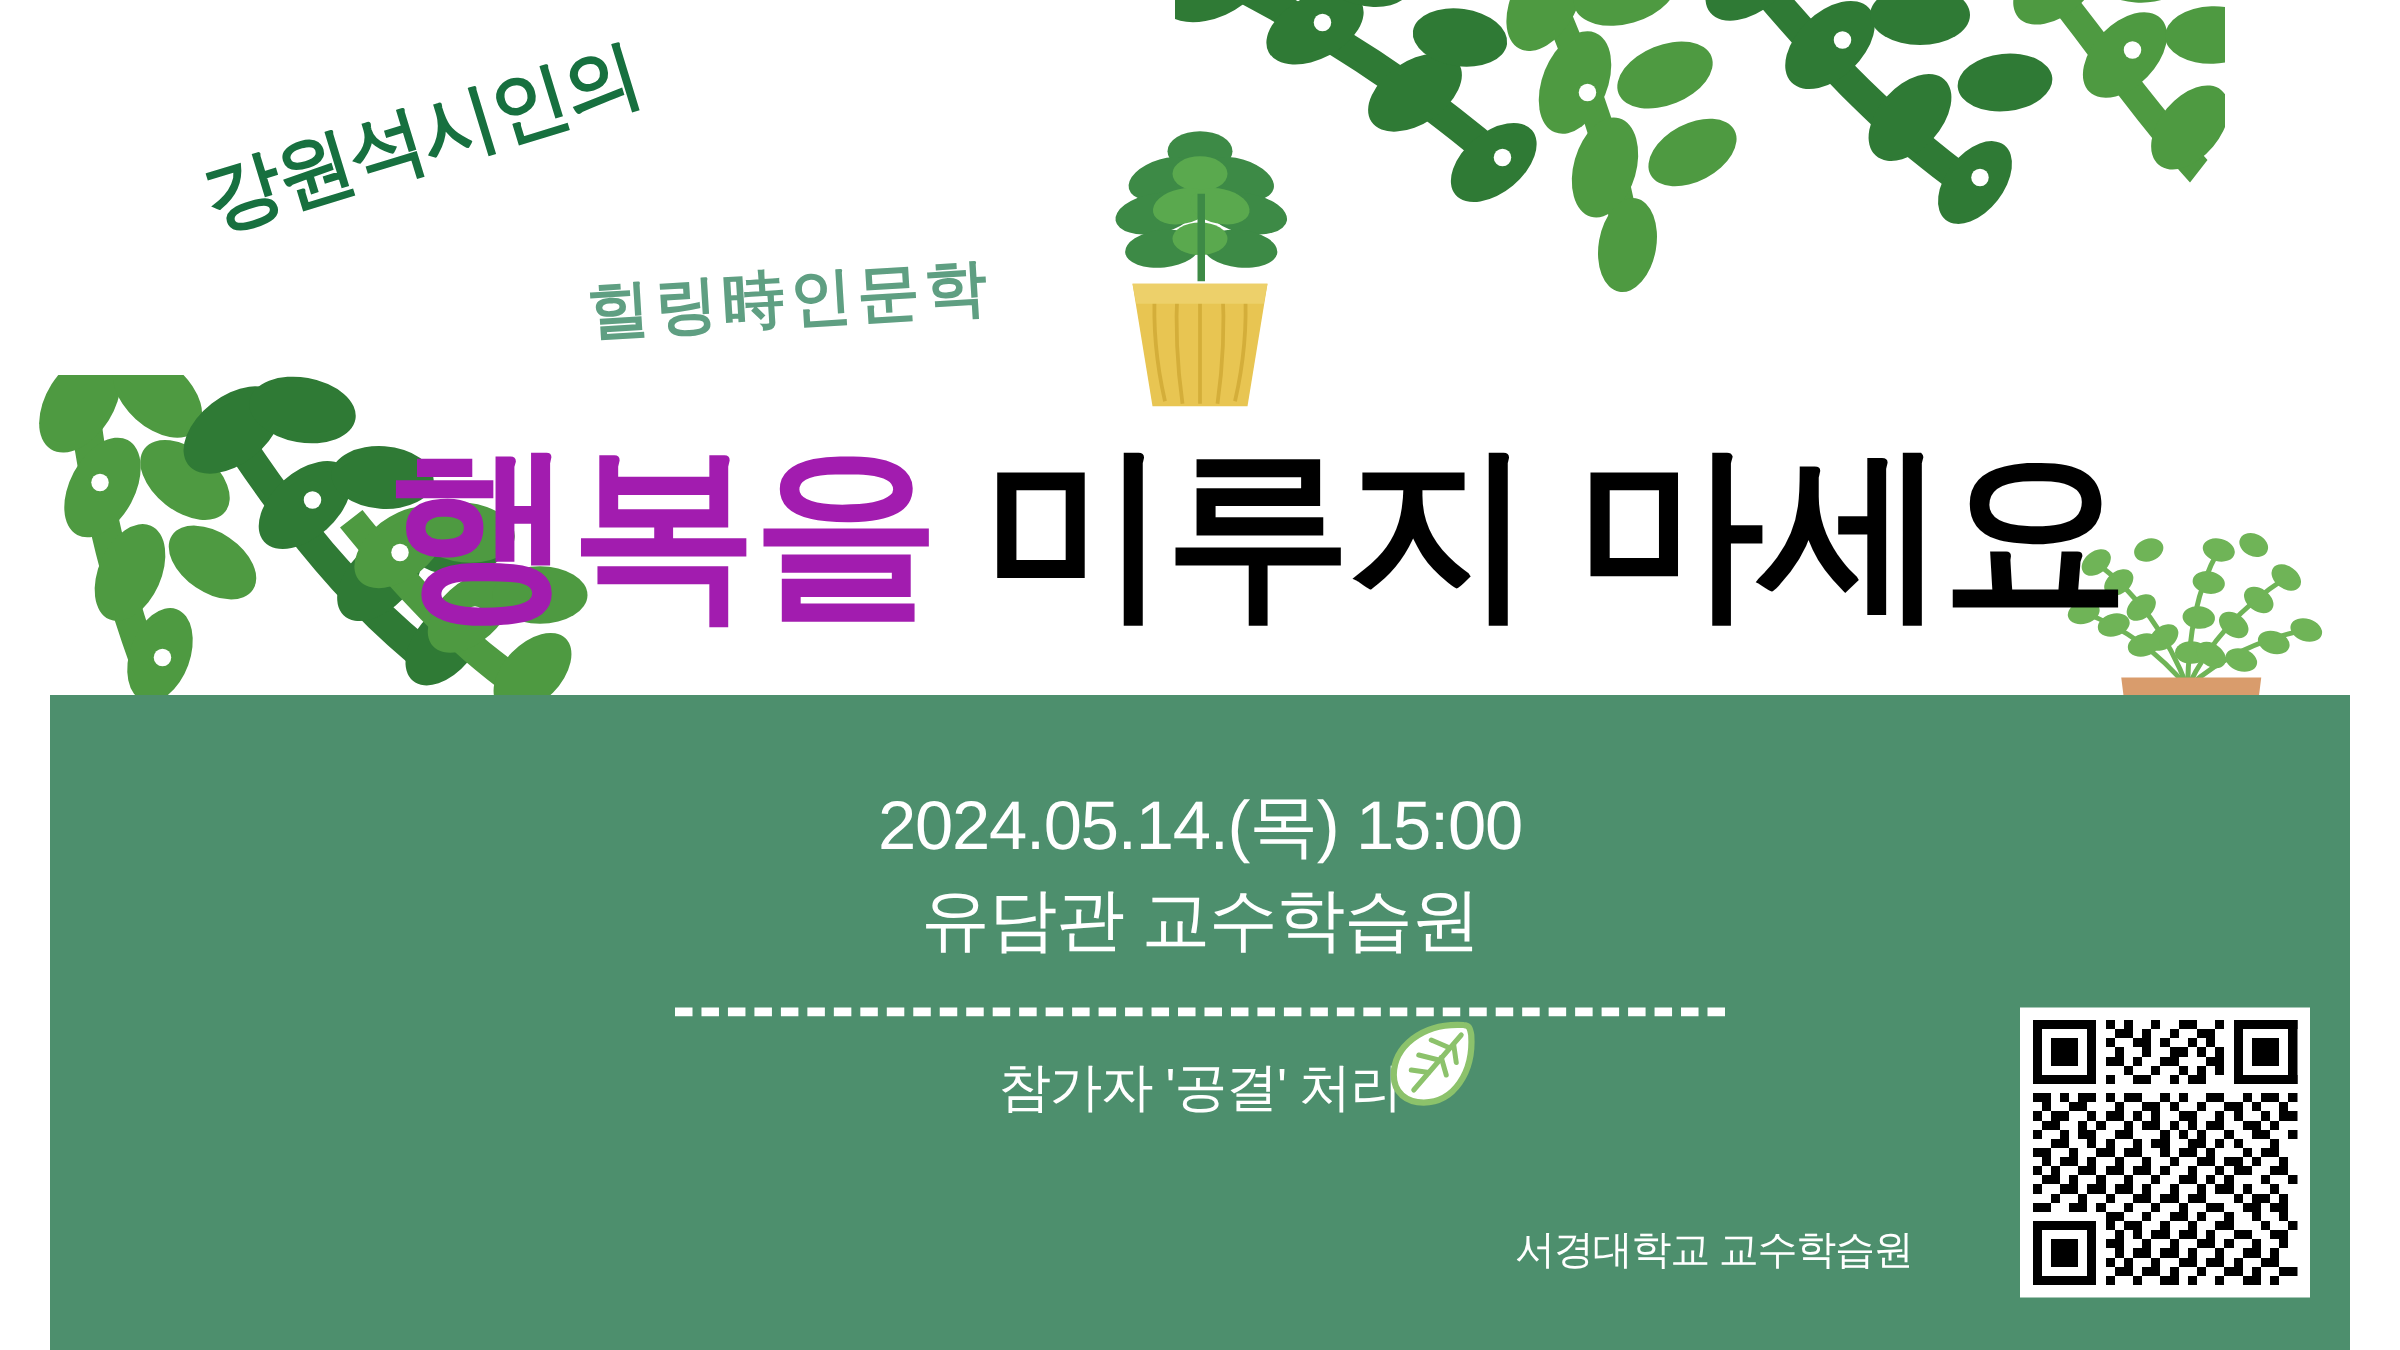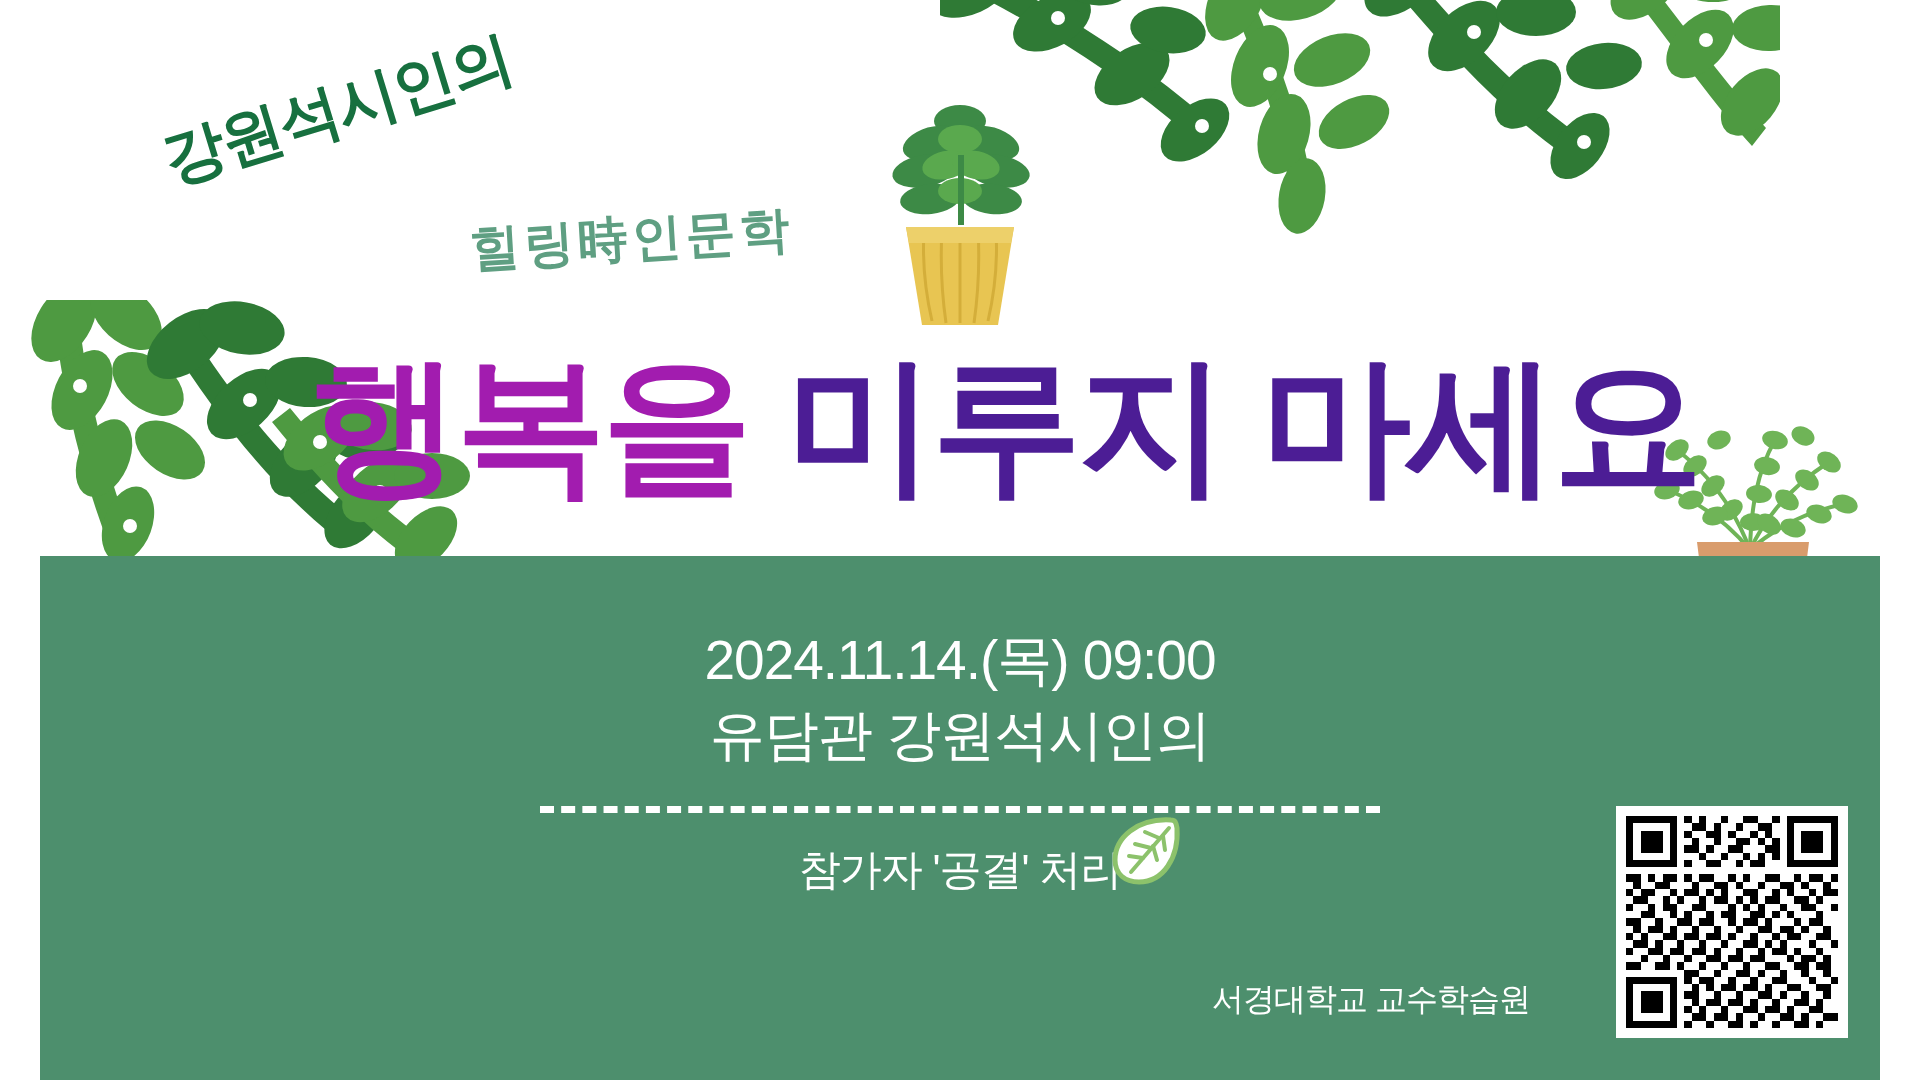--- a/index.html
+++ b/index.html
@@ -36,21 +36,21 @@
     font-size:50px; font-weight:700; color:#5f9f82;
     transform:rotate(-3.5deg); transform-origin:left center;
     letter-spacing:4px; white-space:nowrap;
   }
   .main-title{
     position:absolute; left:310px; top:350px;
     font-size:150px; font-weight:700;
     letter-spacing:-4px; white-space:nowrap; line-height:1;
   }
   .main-title .hl-orange{ color:#a21caf; }
-  .main-title .hl-green { color:#4c1d95; }
+  .main-title .hl-green { color:#000000; }
 
   
   .panel-center{
     position:absolute; left:40px; top:556px; width:1840px;
     text-align:center; color:#ffffff;
   }
   .event-date{
     font-size:55px; font-weight:400; letter-spacing:-1px;
     margin-top:70px; line-height:1.25;
   }
@@ -254,22 +254,22 @@
 
   <div class="rotated-line">강원석시인의</div>
   <div class="sub-line">힐링時인문학</div>
   <div class="main-title">
     <span class="hl-orange">행복을</span><span class="hl-green"> 미루지 마세요</span>
   </div>
 
   <div class="green-panel"></div>
 
   <div class="panel-center">
-    <div class="event-date">2024.11.14.(목) 09:00</div>
-    <div class="event-venue">유담관 강원석시인의</div>
+    <div class="event-date">2024.05.14.(목) 15:00</div>
+    <div class="event-venue">유담관 교수학습원</div>
 
     <div class="divider-wrap">
       <div class="dashed-line"></div>
     </div>
 
     <div class="note-row">
       <span class="note-text">참가자 '공결' 처리</span>
       <svg class="leaf-badge" viewBox="0 0 78 78">
         <path d="M 64 12 C 30 10 8 30 8 52 C 8 66 18 74 32 74 C 56 74 72 50 70 20 C 69 14 68 12 64 12 Z" fill="#ffffff" stroke="#8cc26b" stroke-width="5"></path>
         <g stroke="#8cc26b" stroke-width="4" fill="none" stroke-linecap="round">

